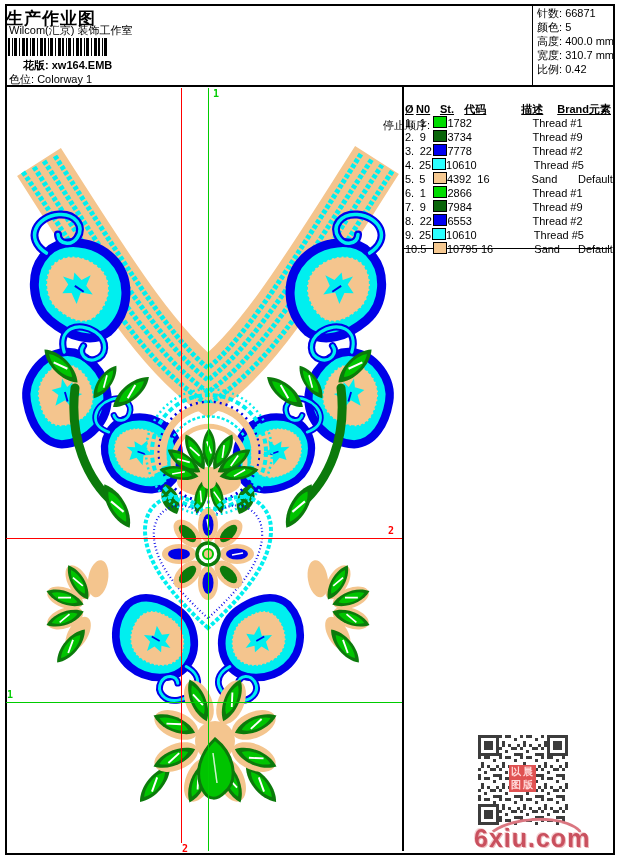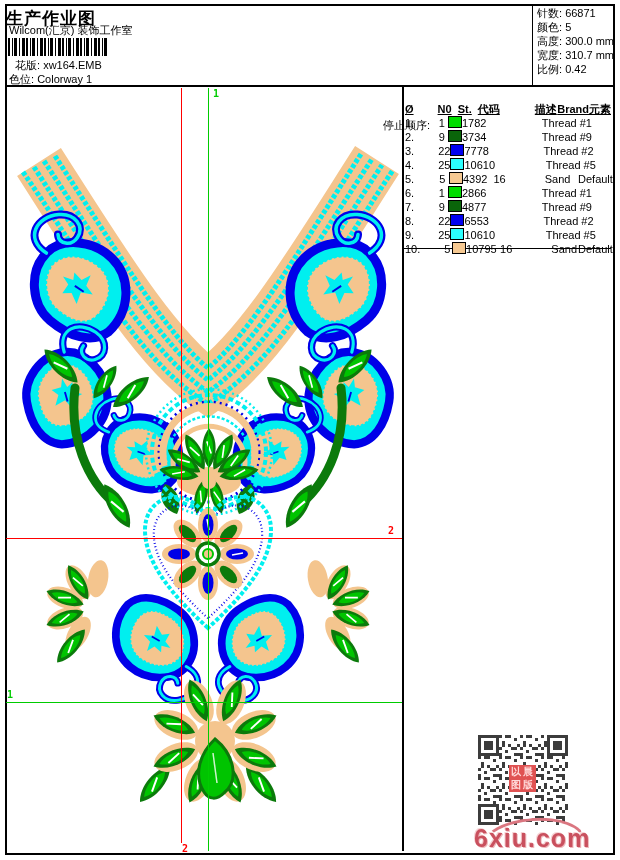--- a/index.html
+++ b/index.html
@@ -13,21 +13,21 @@
   .s-grn{stroke:var(--grn)} .s-dgrn{stroke:var(--dgrn)}
   .nf{fill:none}
   .title{font-size:17px;font-weight:bold;letter-spacing:1px;}
   .t11{font-size:11px;line-height:14px;}
   .barcode{background:repeating-linear-gradient(90deg,#000 0 2px,#fff 2px 4px,#000 4px 5px,#fff 5px 6px,#000 6px 9px,#fff 9px 11px,#000 11px 12px,#fff 12px 14px,#000 14px 17px,#fff 17px 18px);}
   .spec-row{font-size:11px;line-height:14px;white-space:nowrap;}
   
   .ttl{font-size:11px;}
   .thead,.trow{display:flex;align-items:center;height:14px;font-size:11px;white-space:nowrap;}
   .thead span{font-weight:bold;text-decoration:underline;}
-  .c-idx{width:17px;} .c-n0{width:16px;padding-left:24px;} .c-swc{width:15px;}
+  .c-idx{width:17px;} .c-n0{width:16px;} .c-swc{width:15px;}
   .c-sw{width:12px;height:10px;border:1px solid #000;display:inline-block;}
   .c-st{width:28px;margin-right:6px;} .c-code{width:18px;}
   .c-desc{width:55px;margin-left:39px;} .c-brand{width:33px;} .c-elem{flex:1;}
   .hl,.vl{position:absolute;}
   .marker{position:absolute;font-family:"DejaVu Sans Mono",monospace;font-size:10px;font-weight:bold;line-height:10px;}
   .red{color:var(--line_red);} .grnc{color:var(--line_green);}
   .vred{background:var(--line_red);} .vgrn{background:var(--line_green);}
   
   .seal{position:absolute;left:31px;top:30px;width:27px;height:27px;background:#e05252;
         display:grid;grid-template-columns:12px 12px;padding:1px;box-sizing:border-box;}
@@ -43,41 +43,41 @@
 
 <div class="abs" style="left:5px;top:4px;width:606px;height:847px;border:2px solid #000;"></div>
 <div class="bdr" style="left:5px;top:85px;width:608px;height:2px;"></div>
 <div class="bdr" style="left:532px;top:4px;width:1px;height:82px;"></div>
 <div class="bdr" style="left:402px;top:86px;width:2px;height:765px;"></div>
 <div class="bdr" style="left:404px;top:248px;width:207px;height:1px;"></div>
 
 <div class="abs title" style="left:6px;top:7px;">生产作业图</div>
 <div class="abs t11" style="left:9px;top:23px;">Wilcom(汇京) 装饰工作室</div>
 <div class="abs barcode" style="left:8px;top:38px;width:100px;height:18px;"></div>
-<div class="abs t11" style="left:15px;top:58px;">
+<div class="abs t11" style="left:23px;top:58px;font-weight:bold;">
   <span>花版:</span>
   <span>xw164.EMB</span>
 </div>
 <div class="abs t11" style="left:9px;top:72px;">
   <span>色位:</span>
   <span>Colorway 1</span>
 </div>
 
 <div class="abs" style="left:537px;top:6px;">
   <div class="spec-row">
     <span>针数:</span>
     <span>66871</span>
   </div>
   <div class="spec-row">
     <span>颜色:</span>
     <span>5</span>
   </div>
   <div class="spec-row">
     <span>高度:</span>
-    <span>300.0 mm</span>
+    <span>400.0 mm</span>
   </div>
   <div class="spec-row">
     <span>宽度:</span>
     <span>310.7 mm</span>
   </div>
   <div class="spec-row">
     <span>比例:</span>
     <span>0.42</span>
   </div>
 </div>
@@ -328,21 +328,21 @@
     <span class="c-st">2866</span>
     <span class="c-code"></span>
     <span class="c-desc">Thread #1</span>
     <span class="c-brand"></span>
     <span class="c-elem"></span>
   </div>
   <div class="trow">
     <span class="c-idx">7.</span>
     <span class="c-n0">9</span>
     <span class="c-swc"><span class="c-sw" style="background-color: rgb(10, 101, 10);"></span></span>
-    <span class="c-st">4877</span>
+    <span class="c-st">7984</span>
     <span class="c-code"></span>
     <span class="c-desc">Thread #9</span>
     <span class="c-brand"></span>
     <span class="c-elem"></span>
   </div>
   <div class="trow">
     <span class="c-idx">8.</span>
     <span class="c-n0">22</span>
     <span class="c-swc"><span class="c-sw" style="background-color: rgb(0, 0, 240);"></span></span>
     <span class="c-st">6553</span>

